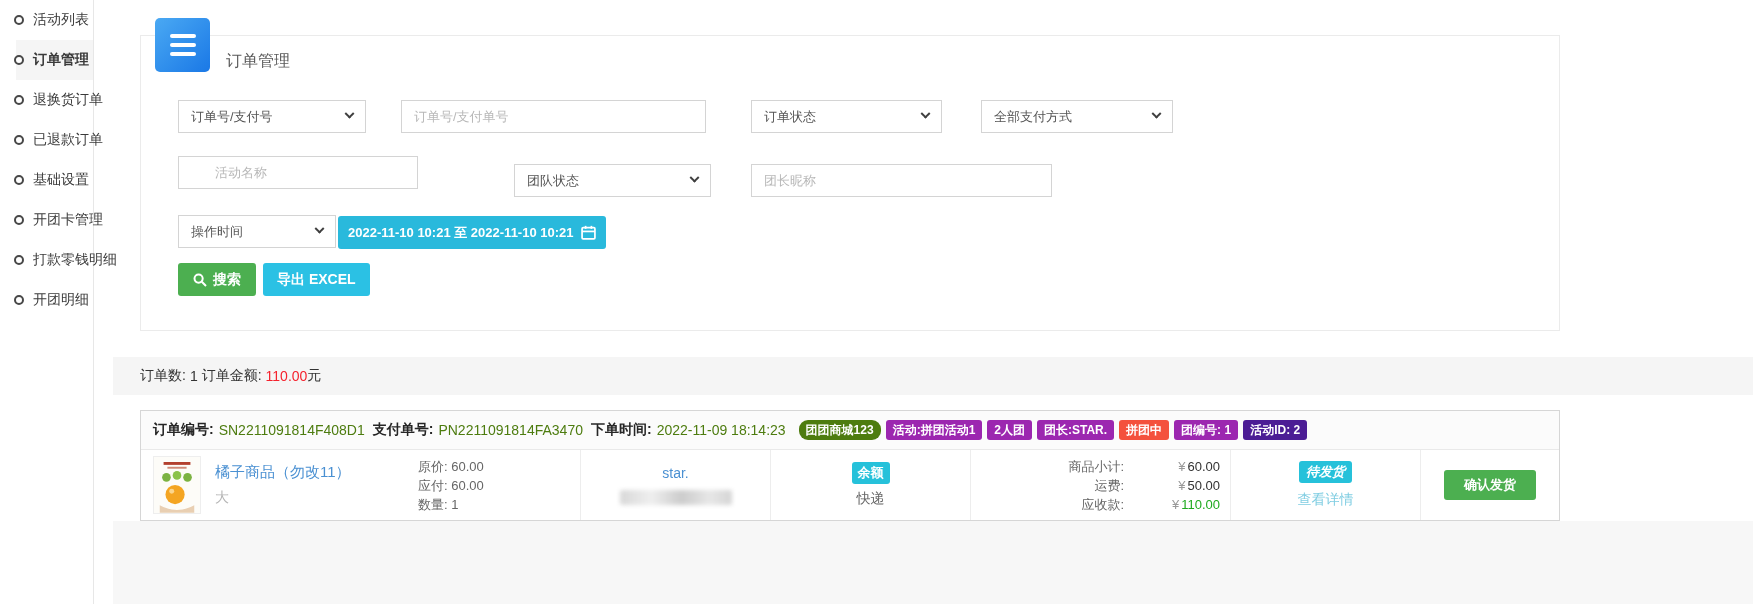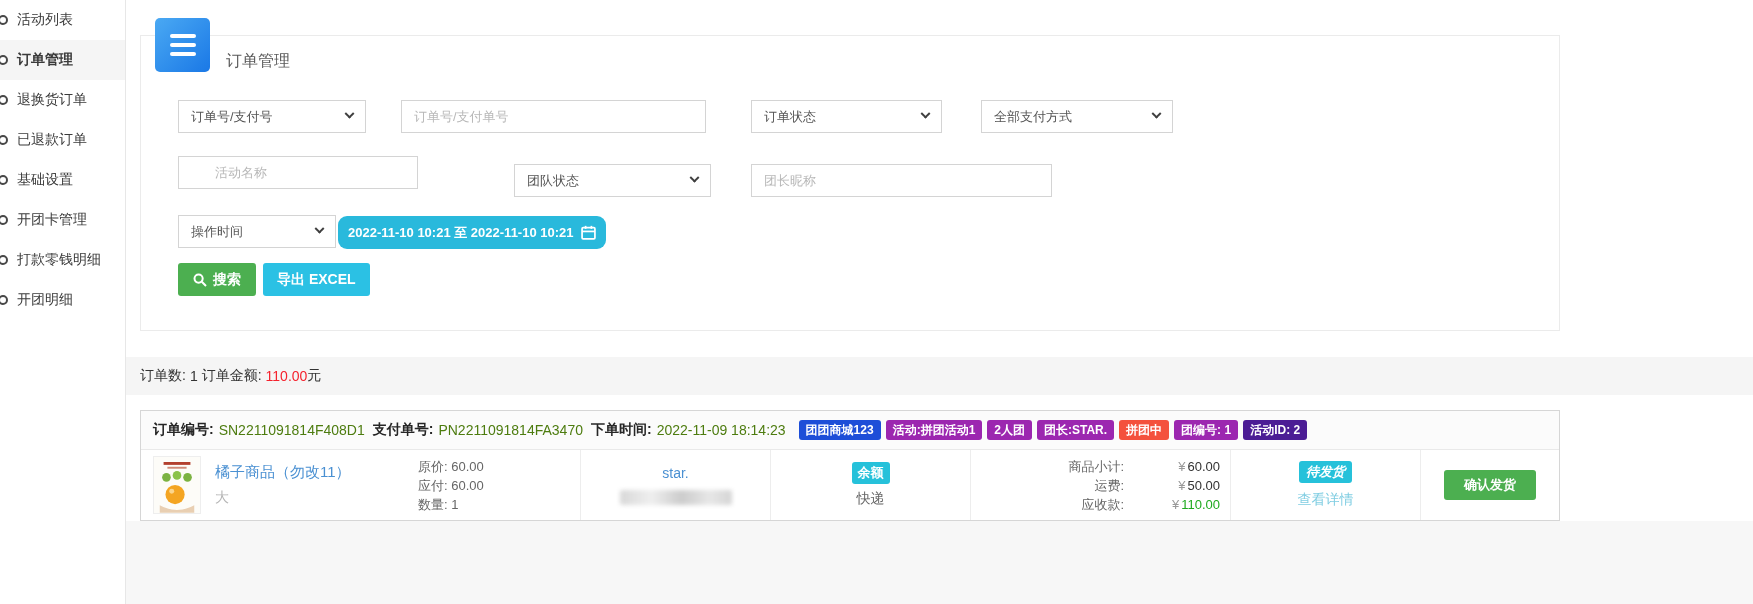--- a/index.html
+++ b/index.html
@@ -1,21 +1,21 @@
 <!DOCTYPE html>
 <html><head>
 <meta charset="utf-8">
 <style>
   * { margin:0; padding:0; box-sizing:border-box; }
   body { background:#fff; font-family:"Liberation Sans",sans-serif; }
   .page { position:relative; width:1753px; height:604px; background:#fff; color:#333; overflow:hidden; }
 
   
-  .sidebar { position:absolute; left:0; top:0; width:126px; height:604px; background:#fff;
-             border-right:1px solid #e7e7e7; z-index:2; }
+  .sidebar { position:absolute; left:0; top:0; width:94px; height:604px; background:#fff;
+             border-right:1px solid #e7e7e7; z-index:2;padding-left:16px; }
   .side-item { display:flex; align-items:center; height:40px; font-size:14px; color:#3a3a3a;
                cursor:pointer; white-space:nowrap; }
   .side-item .circle-icon { width:10px; height:10px; border:2px solid #474747; border-radius:50%;
                margin-left:-2px; margin-right:9px; flex:0 0 auto; background:#fff; }
   .side-item.active { background:#f5f5f5; font-weight:bold; }
 
   
   .menu-btn { position:absolute; left:155px; top:18px; width:55px; height:54px; border:none;
               border-radius:5px; background:linear-gradient(135deg,#4aa9f3,#1a78e6);
               display:flex; flex-direction:column; align-items:center; justify-content:center;
@@ -39,21 +39,21 @@
   .inp-order-no    { left:260px; top:64px;  width:305px; }
   .sel-order-status{ left:610px; top:64px;  width:191px; }
   .sel-pay-method  { left:840px; top:64px;  width:192px; }
   .inp-activity    { left:37px;  top:120px; width:240px;padding-left:36px; }
   .sel-team-status { left:373px; top:128px; width:197px;justify-content:flex-end; }
   .inp-leader      { left:610px; top:128px; width:301px; }
   .sel-time-type   { left:37px;  top:179px; width:158px; }
 
   .date-btn { position:absolute; left:197px; top:180px; height:33px; padding:0 10px;
               background:#29b9dc; color:#fff; font-size:13px; font-weight:bold; border:none;
-              border-radius:9px; display:flex; align-items:center; gap:7px; cursor:pointer; }
+              border-radius:3px; display:flex; align-items:center; gap:7px; cursor:pointer; }
 
   .search-btn { position:absolute; left:37px; top:227px; height:33px; padding:0 15px;
                 background:#4caf50; color:#fff; border:none; border-radius:3px; font-size:14px;
                 font-weight:bold; display:flex; align-items:center; gap:6px; cursor:pointer; }
   .export-btn { position:absolute; left:122px; top:227px; height:33px; padding:0 14px;
                 background:#2bc1e4; color:#fff; border:none; border-radius:3px; font-size:14px;
                 font-weight:bold; display:flex; align-items:center; cursor:pointer; }
 
   
   .summary { position:absolute; left:113px; top:357px; width:1640px; height:38px; background:#f5f5f5;
@@ -214,21 +214,21 @@
   </div>
 
   <section class="order-card">
     <div class="order-head">
       <b>订单编号:</b>
       <span class="val">SN2211091814F408D1</span>
       <b>支付单号:</b>
       <span class="val">PN2211091814FA3470</span>
       <b>下单时间:</b>
       <span class="val">2022-11-09 18:14:23</span>
-      <span class="badge" style="background: #1d4ed8;">团团商城123</span>
+      <span class="badge" style="background: #4d7c0f; border-radius: 9px;">团团商城123</span>
       <span class="badge" style="background: rgb(156, 39, 176);">活动:拼团活动1</span>
       <span class="badge" style="background: rgb(156, 39, 176);">2人团</span>
       <span class="badge" style="background: rgb(156, 39, 176);">团长:STAR.</span>
       <span class="badge" style="background: rgb(244, 81, 61);">拼团中</span>
       <span class="badge" style="background: rgb(156, 39, 176);">团编号: 1</span>
       <span class="badge" style="background: #4c1d95;">活动ID: 2</span>
     </div>
 
     <div class="order-row">
 

